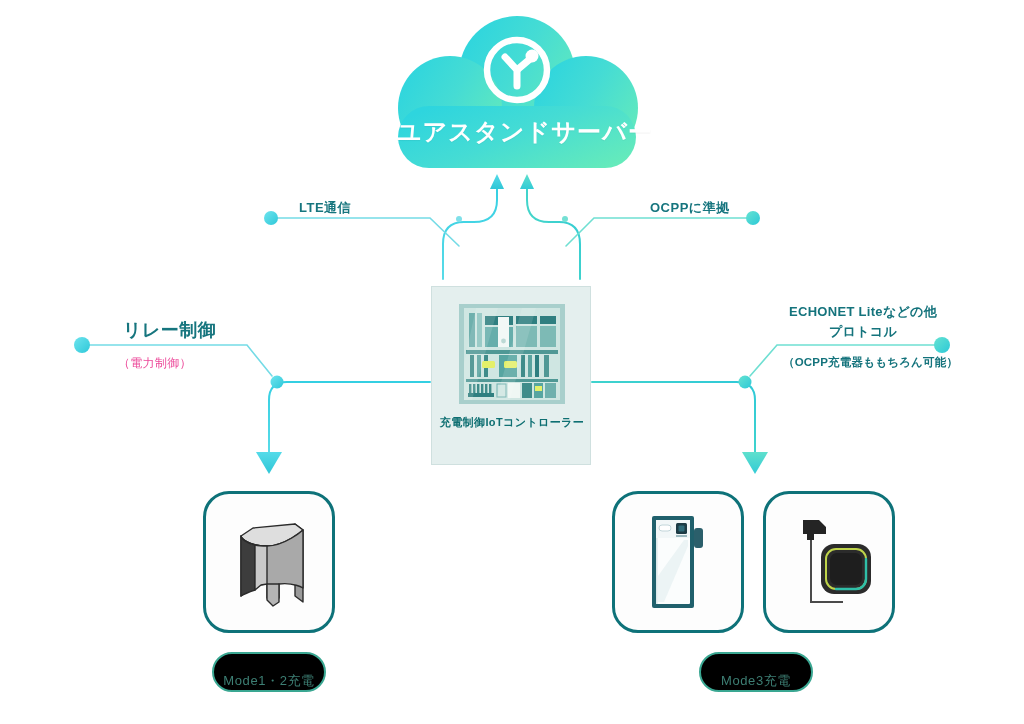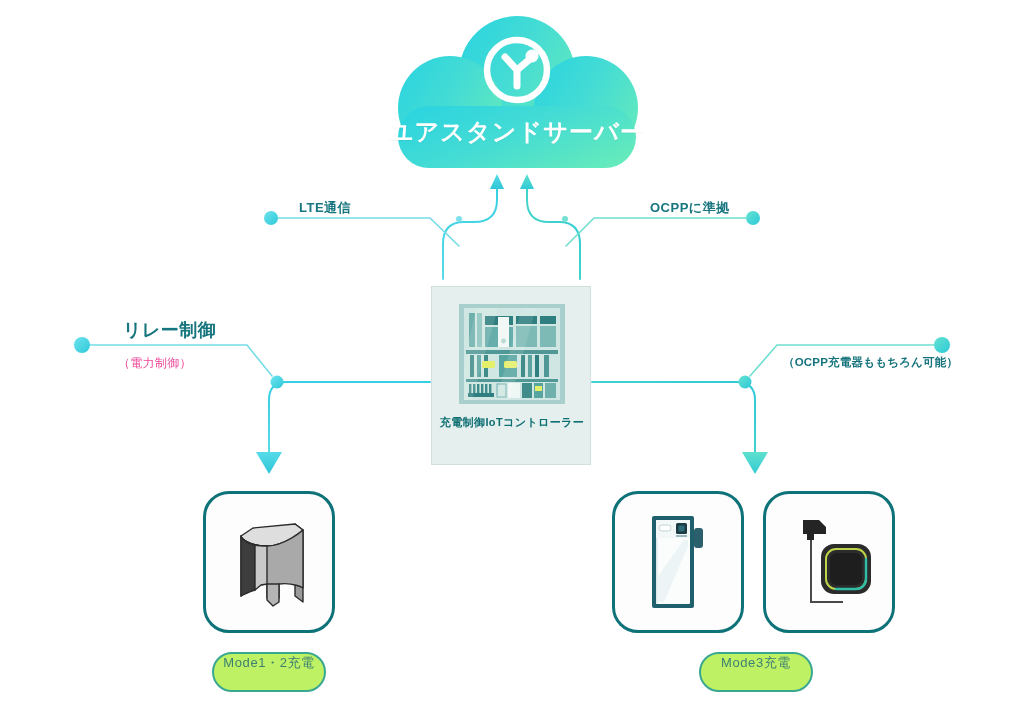--- a/index.html
+++ b/index.html
@@ -31,21 +31,21 @@
   .cloud-wrap {
     position: absolute;
     left: 372px;
     top: 12px;
     width: 290px;
     height: 170px;
   }
   .cloud-svg { position:absolute; left:0; top:0; }
   .cloud-label {
     position: absolute;
-    left: 0;
+    left: 8px;
     top: 104px;
     width: 290px;
     text-align: center;
     color: #ffffff;
     font-size: 24px;
     font-weight: bold;
     letter-spacing: 1.2px;
     text-shadow: 0 1px 1px rgba(0,0,0,0.05);
     font-family: Liberation Mono, monospace;
   }
@@ -96,24 +96,24 @@
   }
   .tile.mode12 { left: 203px; top: 491px; width: 132px; height: 142px; }
   .tile.mode3a { left: 612px; top: 491px; width: 132px; height: 142px; }
   .tile.mode3b { left: 763px; top: 491px; width: 132px; height: 142px; }
 
   
   .pill {
     position: absolute;
     border: 2px solid #3aa792;
     border-radius: 22px;
-    background: #bef264;
+    background: #000000;
     box-sizing: border-box;
     display: flex;
-    align-items: flex-start;
+    align-items: flex-end;
     justify-content: center;
     color: #3d7f74;
     font-size: 13px;
     letter-spacing: 0.6px;
   }
   .pill.p1 { left: 212px; top: 652px; width: 114px; height: 40px; }
   .pill.p2 { left: 699px; top: 652px; width: 114px; height: 40px; }
 
   
   .cap {
@@ -308,20 +308,24 @@
     <div class="controller-label">充電制御IoTコントローラー</div>
   </div>
 
   <div class="cap lte">LTE通信</div>
 
   <div class="cap ocpp">OCPPに準拠</div>
 
   <div class="cap relay">リレー制御</div>
   <div class="cap relay-sub">（電力制御）</div>
 
+  <div class="cap echonet">
+    <span>ECHONET Liteなどの他</span><br>
+    <span>プロトコル</span>
+  </div>
   <div class="cap echonet-sub">（OCPP充電器ももちろん可能）</div>
 
   <div class="tile mode12">
     <svg width="92" height="104" viewBox="0 0 92 104" xmlns="http://www.w3.org/2000/svg">
       <g stroke="#2b2b2b" stroke-width="1.4" stroke-linejoin="round">
 
         <polygon points="72,14 80,20 80,92 72,86" fill="#9a9a9a"></polygon>
 
         <path d="M30,18 L72,14 L80,20 C80,20 62,36 44,36 C26,36 18,28 18,26 Z" fill="#dedede"></path>
 

